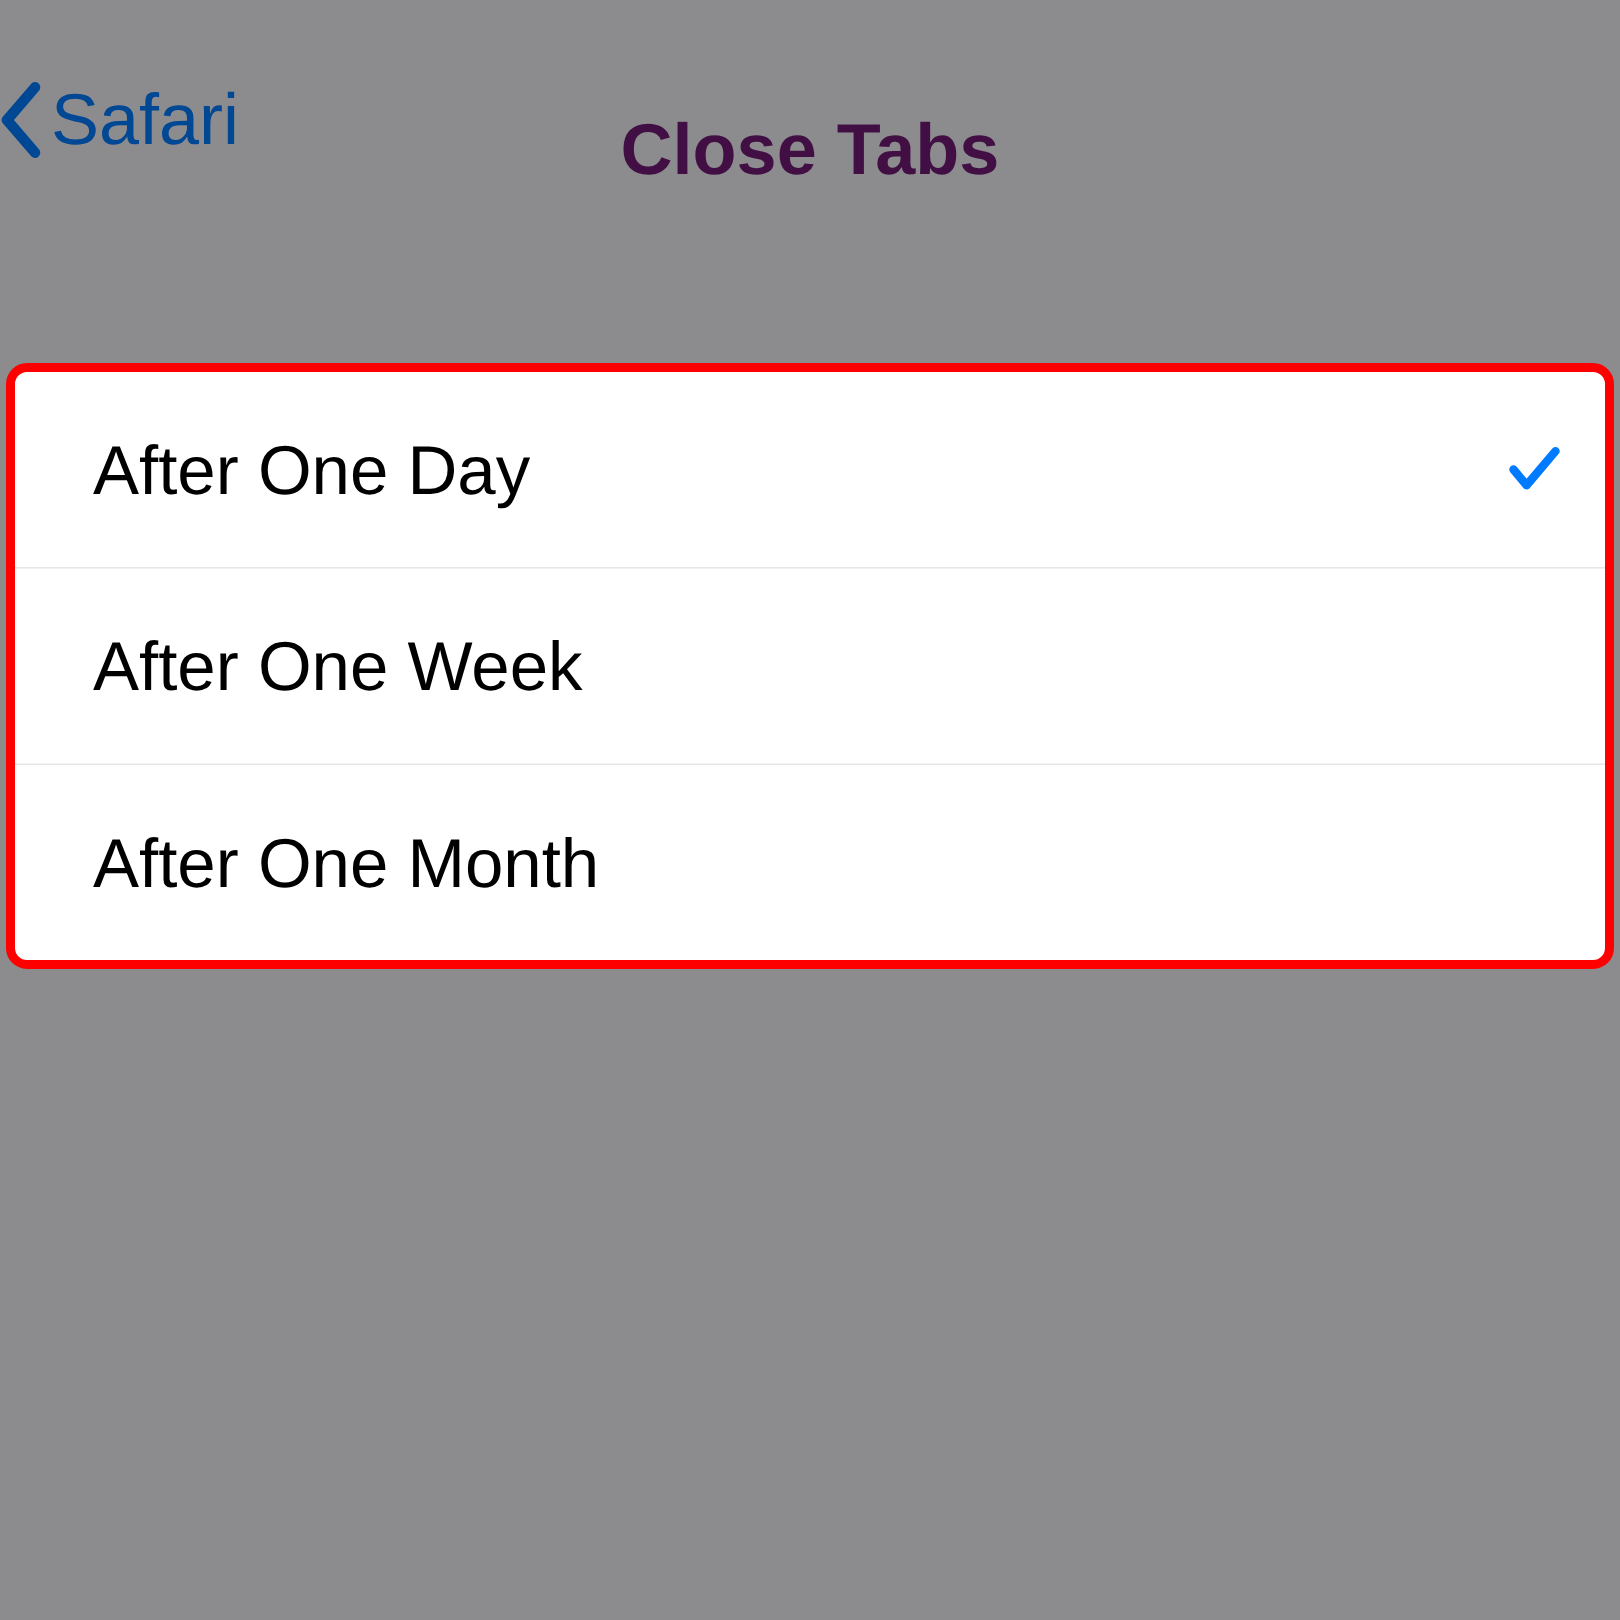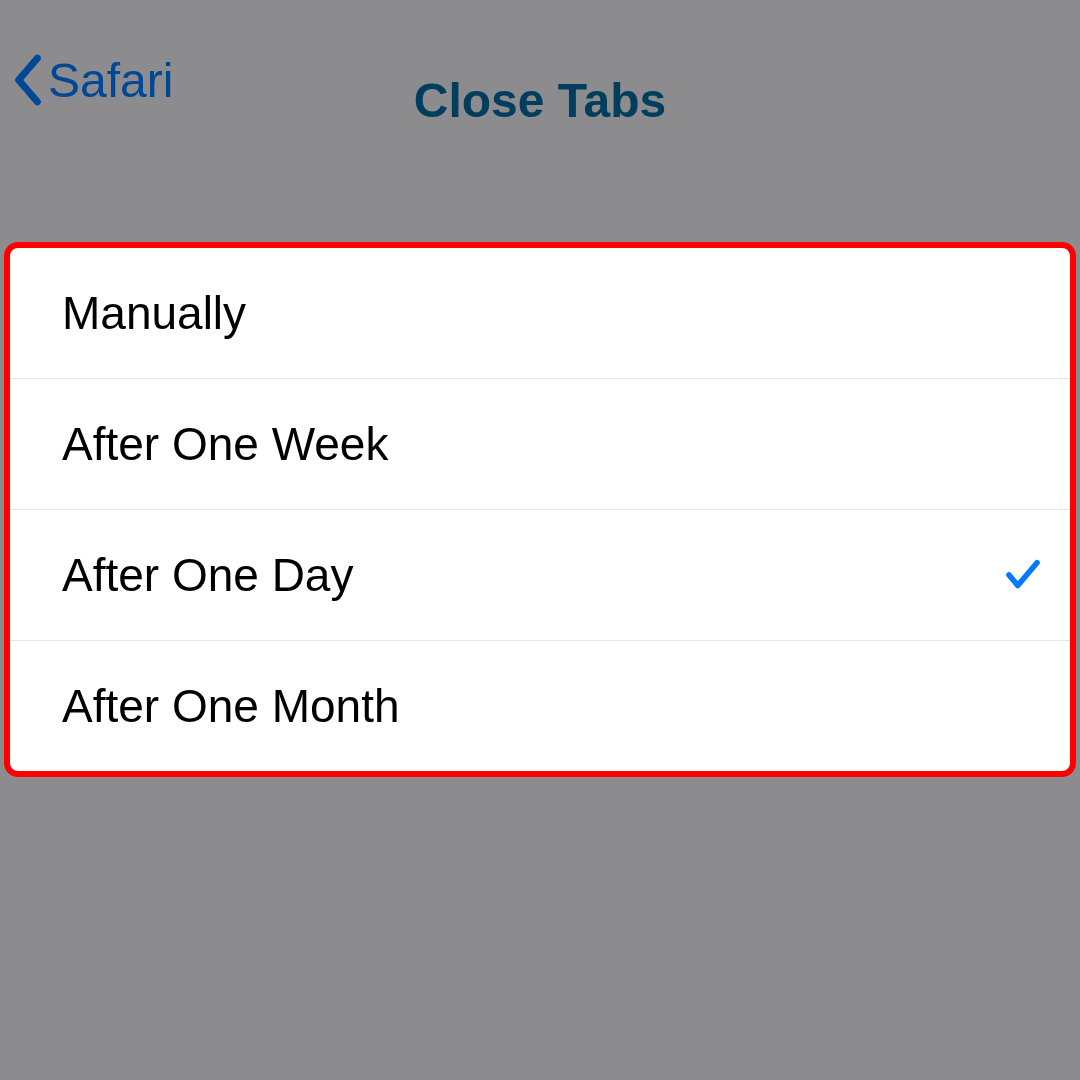--- a/index.html
+++ b/index.html
@@ -38,36 +38,35 @@
     
     .back-button {
       display: flex;
       align-items: center;
       gap: 6px;
       color: #007AFF;
       font-size: 48px;
       position: absolute;
       left: 0;
       cursor: pointer;
-      margin-left: 14px;
     }
     
     .back-button svg {
       width: 28px;
       height: 54px;
       flex-shrink: 0;
     }
     
     .page-title {
       position: absolute;
       left: 50%;
       transform: translateX(-50%);
       font-size: 48px;
       font-weight: 600;
-      color: #0369a1;
+      color: #701a75;
       margin-top: 40px;
     }
     
     .options-group-wrapper {
       margin-top: 88px;
       position: relative;
       z-index: 2;
     }
     
     .highlight-border {
@@ -134,41 +133,33 @@
     </svg>
     <span>Safari</span>
   </div>
   <div class="page-title">Close Tabs</div>
 </div>
 
 <div class="options-group-wrapper">
   <div class="highlight-border"></div>
   <div class="options-group">
 
+
     <div class="option-item">
-      <span>Manually</span>
-      <span class="check-icon hidden">
+      <span>After One Day</span>
+      <span class="check-icon">
         <svg viewBox="0 0 24 24" fill="none">
             <path d="M4 12 L9 18 L20 5" stroke="#007AFF" stroke-width="3.2" stroke-linecap="round" stroke-linejoin="round"></path>
           </svg>
       </span>
     </div>
 
     <div class="option-item">
       <span>After One Week</span>
       <span class="check-icon hidden">
-        <svg viewBox="0 0 24 24" fill="none">
-            <path d="M4 12 L9 18 L20 5" stroke="#007AFF" stroke-width="3.2" stroke-linecap="round" stroke-linejoin="round"></path>
-          </svg>
-      </span>
-    </div>
-
-    <div class="option-item">
-      <span>After One Day</span>
-      <span class="check-icon">
         <svg viewBox="0 0 24 24" fill="none">
             <path d="M4 12 L9 18 L20 5" stroke="#007AFF" stroke-width="3.2" stroke-linecap="round" stroke-linejoin="round"></path>
           </svg>
       </span>
     </div>
 
     <div class="option-item">
       <span>After One Month</span>
       <span class="check-icon hidden">
         <svg viewBox="0 0 24 24" fill="none">

